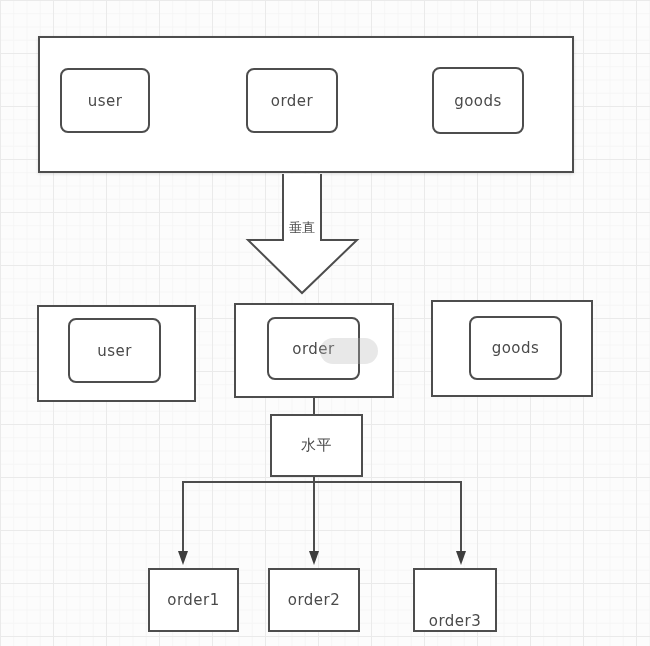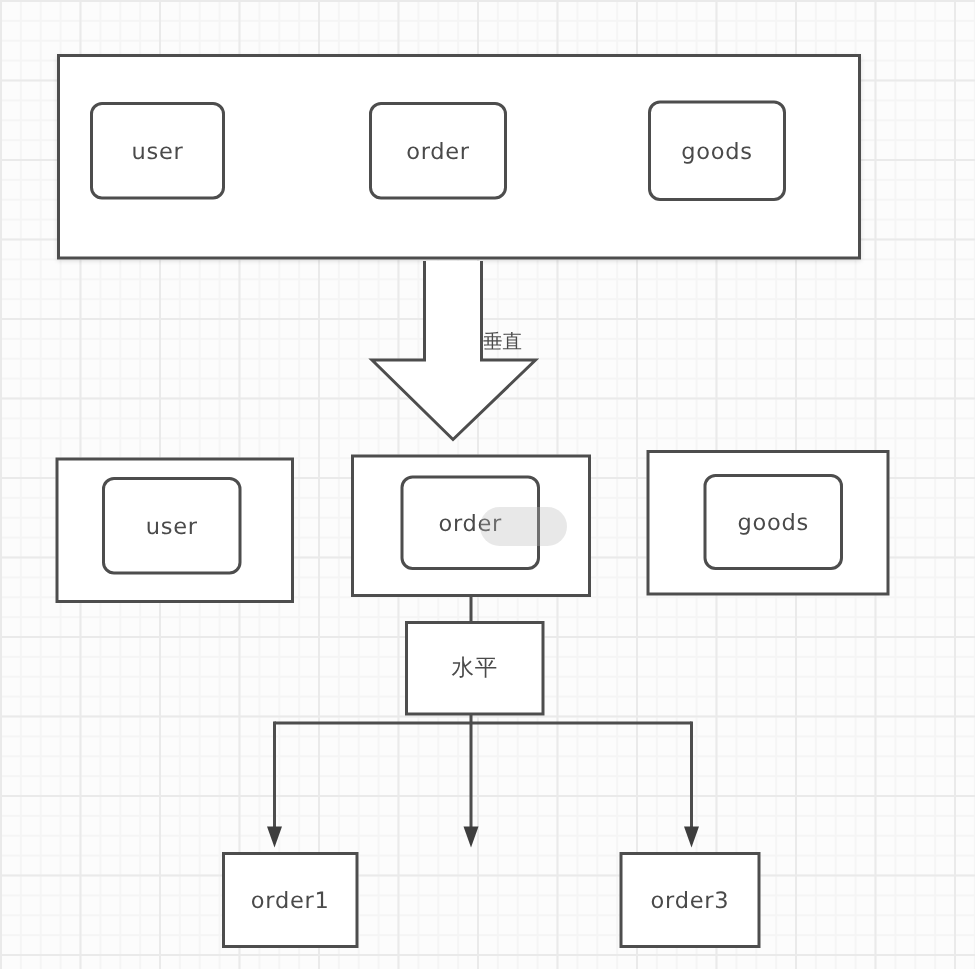--- a/index.html
+++ b/index.html
@@ -105,37 +105,40 @@
     <span>goods</span>
   </div>
 
   <div class="abs node" style="left:270px; top:414px; width:93px; height:63px; font-size:15px;">
     <span>水平</span>
   </div>
 
   <div class="abs node" style="left:148px; top:568px; width:91px; height:64px;">
     <span>order1</span>
   </div>
-  <div class="abs node" style="left:413px; top:568px; width:94px; height:64px;">
+  <div class="abs node" style="left:268px; top:568px; width:92px; height:64px;">
+    <span>order2</span>
+  </div>
+  <div class="abs node" style="left:413px; top:568px; width:84px; height:64px;align-items:flex-end;">
     <span>order3</span>
   </div>
 
   <svg id="overlay-svg" viewBox="0 0 650 646" xmlns="http://www.w3.org/2000/svg">
 
     <path d="M283,174 L283,240 L248,240 L302,293 L357,240 L321,240 L321,174" fill="#ffffff" stroke="#4d4d4d" stroke-width="2"></path>
 
     <line x1="314" y1="397" x2="314" y2="415" stroke="#4d4d4d" stroke-width="2"></line>
 
     <line x1="314" y1="476" x2="314" y2="553" stroke="#4d4d4d" stroke-width="2"></line>
     <line x1="183" y1="482" x2="461" y2="482" stroke="#4d4d4d" stroke-width="2"></line>
     <line x1="183" y1="481" x2="183" y2="553" stroke="#4d4d4d" stroke-width="2"></line>
     <line x1="461" y1="481" x2="461" y2="553" stroke="#4d4d4d" stroke-width="2"></line>
 
     <polygon points="178,551 188,551 183,565" fill="#3d3d3d"></polygon>
     <polygon points="309,551 319,551 314,565" fill="#3d3d3d"></polygon>
     <polygon points="456,551 466,551 461,565" fill="#3d3d3d"></polygon>
   </svg>
 
-  <div class="abs edge-label" style="left:283px; top:219px; width:38px;margin-left:33px;">垂直</div>
+  <div class="abs edge-label" style="left:283px; top:219px; width:38px;">垂直</div>
 
   <div id="watermark" class="abs"></div>
 
 </div>
 
 </body></html>

